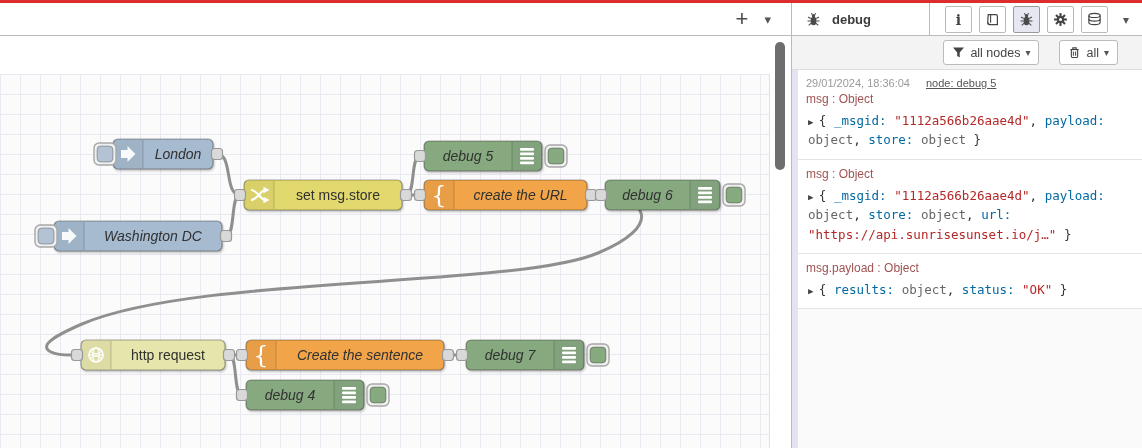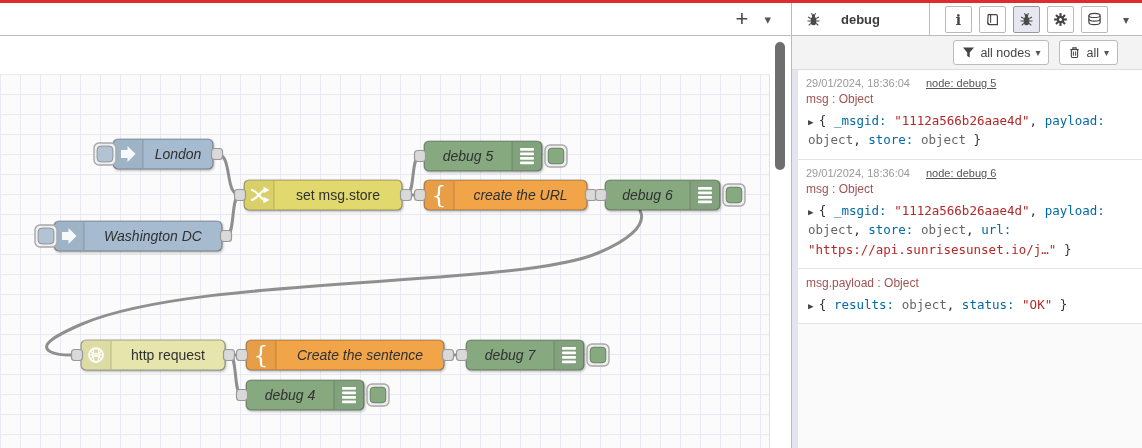--- a/index.html
+++ b/index.html
@@ -19,29 +19,29 @@
      background-size:20px 20px; border-right:1px solid #e0e0e0;margin-top:38px; }
   .canvas-wrap svg { display:block; }
   .canvas-gutter { position:absolute; top:33px; right:0; width:20px; height:412px; background:#fff; }
   .vscroll-thumb { position:absolute; top:6px; left:4px; width:10px; height:128px; background:#6e6e6e; border-radius:5px; }
 
   .splitter { width:1px; background:#bbb; height:445px; }
 
   
   .sidebar { width:350px; height:445px; background:#fff; display:flex; flex-direction:column; }
   .sidebar-tabbar { height:33px; border-bottom:1px solid #bbb; position:relative; background:#fff; flex:0 0 33px;}
-  .sidebar-tab { position:absolute; left:0; top:0; height:32px; width:138px; background:#fff; border-right:1px solid #bbb; display:flex; align-items:center; gap:20px; padding-left:14px; cursor:pointer; }
+  .sidebar-tab { position:absolute; left:0; top:0; height:32px; width:138px; background:#fff; border-right:1px solid #bbb; display:flex; align-items:center; gap:11px; padding-left:14px; cursor:pointer; }
   .sidebar-tab span { font-size:13px; font-weight:bold; color:#3c3c3c; }
   .sidebar-icons { position:absolute; left:153px; top:3px; display:flex; gap:7px; align-items:center; }
   .icon-btn { width:27px; height:27px; border:1px solid #b9b9b9; background:#fff; border-radius:2px; display:flex; align-items:center; justify-content:center; cursor:pointer; padding:0; }
   .icon-btn.active { background:#e7e7f2; border-color:#999; }
   .icon-btn .serif-i { font-family:"DejaVu Serif", serif; font-weight:bold; font-size:14px; color:#444; }
   .tab-caret { font-size:12px; color:#555; margin-left:8px; cursor:pointer; background:none; border:none; }
 
-  .debug-toolbar { height:34px; background:#f3f3f3; border-bottom:1px solid #ddd; display:flex; justify-content:flex-end; align-items:center; gap:10px; padding-right:24px; flex:0 0 34px; }
+  .debug-toolbar { height:34px; background:#f3f3f3; border-bottom:1px solid #ddd; display:flex; justify-content:flex-end; align-items:center; gap:20px; padding-right:24px; flex:0 0 34px; }
   .tool-btn { height:25px; background:#fff; border:1px solid #bbb; border-radius:3px; display:inline-flex; align-items:center; gap:5px; padding:0 8px; font-size:12.5px; color:#444; cursor:pointer; }
   .tool-btn .caret { font-size:10px; color:#555; }
 
   .debug-messages { flex:1; background:#fafafa; border-left:6px solid #e3e4ef; overflow:hidden; }
   .msg { background:#fff; border-bottom:1px solid #e4e4e4; padding:7px 10px 9px 8px; }
   .msg-meta { font-size:11px; color:#999; margin-bottom:3px; }
   .msg-meta .msg-node { color:#555; margin-left:16px;text-decoration:underline; }
   .msg-path { font-size:12px; color:#a05252; margin-bottom:5px; }
   .msg-body { font-family:"DejaVu Sans Mono", monospace; font-size:12.5px; line-height:1.55; white-space:pre-wrap; word-break:break-word; padding-left:2px; }
   .msg-body .p { color:#333; }
@@ -308,21 +308,20 @@
       </div>
 
       <div class="debug-messages" id="messages">
           <div class="msg">
             <div class="msg-meta"><span class="msg-date">29/01/2024, 18:36:04</span><span class="msg-node">node: debug 5</span></div>
             <div class="msg-path">msg : Object</div>
             <div class="msg-body"><span class="arw">▶ </span><span class="p">{ </span><span class="k">_msgid: </span><span class="s">"1112a566b26aae4d"</span><span class="p">, </span><span class="k">payload:</span><span class="p">
 </span><span class="o">object</span><span class="p">, </span><span class="k">store: </span><span class="o">object</span><span class="p"> }</span></div>
           </div>
           <div class="msg">
-            <div class="msg-meta"><span class="msg-date">29/01/2024, 18:36:04</span><span class="msg-node">node: debug 6</span></div>
             <div class="msg-path">msg : Object</div>
             <div class="msg-body"><span class="arw">▶ </span><span class="p">{ </span><span class="k">_msgid: </span><span class="s">"1112a566b26aae4d"</span><span class="p">, </span><span class="k">payload:</span><span class="p">
 </span><span class="o">object</span><span class="p">, </span><span class="k">store: </span><span class="o">object</span><span class="p">, </span><span class="k">url:</span><span class="p">
 </span><span class="s">"https://api.sunrisesunset.io/j…"</span><span class="p"> }</span></div>
           </div>
           <div class="msg">
             <div class="msg-path">msg.payload : Object</div>
             <div class="msg-body"><span class="arw">▶ </span><span class="p">{ </span><span class="k">results: </span><span class="o">object</span><span class="p">, </span><span class="k">status: </span><span class="s">"OK"</span><span class="p"> }</span></div>
           </div>
         </div>

